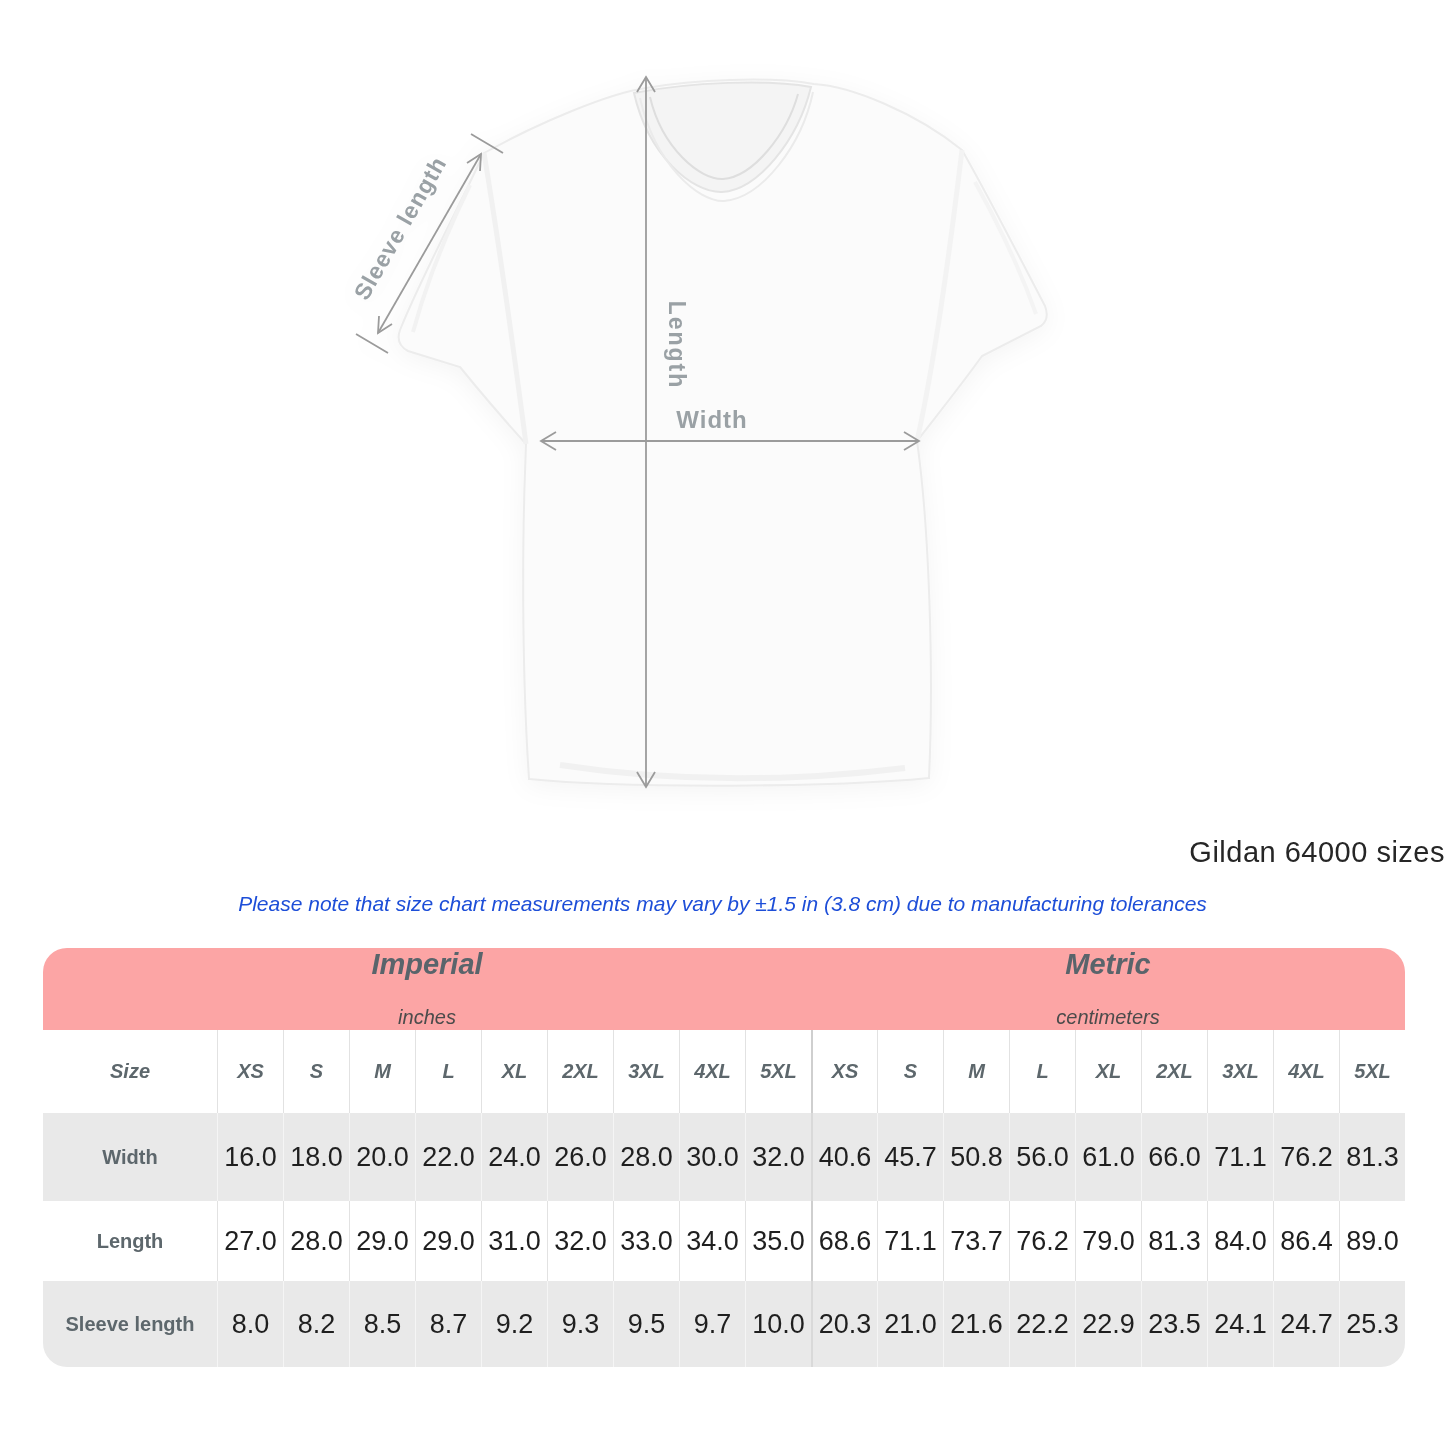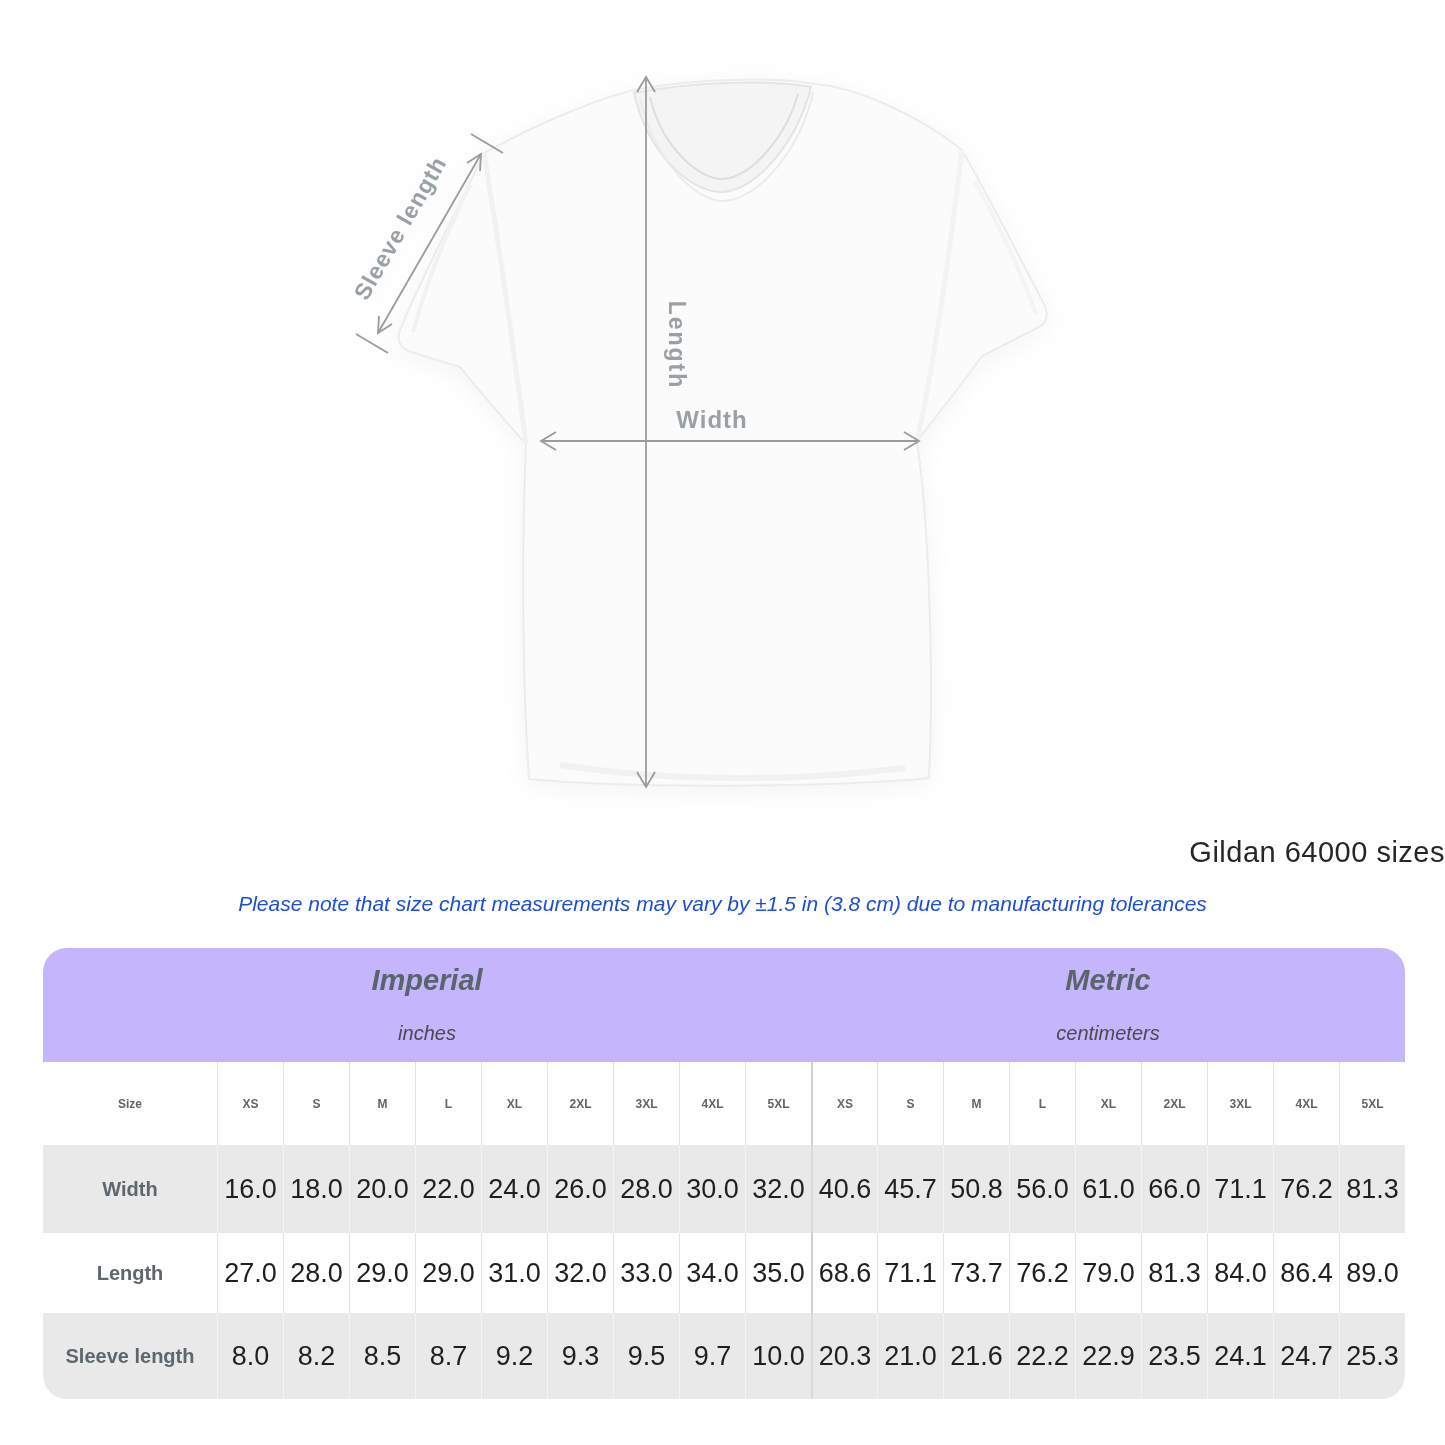--- a/index.html
+++ b/index.html
@@ -13,25 +13,25 @@
   .dim-line{stroke:#9b9b9b;stroke-width:1.8;fill:none;}
   .dim-label{fill:#9aa1a5;font-family:"Liberation Sans",sans-serif;font-weight:bold;}
   
   .page-title{position:absolute;left:0;top:836px;width:100%;text-align:right;
     font-size:29px;font-weight:normal;color:#262626;letter-spacing:0.5px;}
   .page-subtitle{position:absolute;left:0;top:892px;width:100%;text-align:center;
     font-size:21px;font-style:italic;color:#1d4ed8;}
   
   .table-wrap{position:absolute;left:43px;top:948px;width:1362px;border-radius:24px;overflow:hidden;}
   table.size-table{width:100%;border-collapse:separate;border-spacing:0;table-layout:fixed;}
-  tr.unit-row th{background:#c4b5fd;height:82px;vertical-align:middle;padding:16px;}
+  tr.unit-row th{background:#fca5a5;height:82px;vertical-align:middle;padding:0;}
   .unit-label{color:#59646b;font-weight:bold;font-style:italic;font-size:29px;line-height:1.1;}
   .unit-sub{color:#4b4b4b;font-style:italic;font-size:20px;margin-top:26px;font-weight:normal;}
   tr.header-row{background:#ffffff;height:83px;}
-  tr.header-row th{font-size:12px;font-weight:bold;color:#5d676c;vertical-align:middle;padding:0;}
+  tr.header-row th{font-size:20px;font-weight:bold;color:#5d676c;vertical-align:middle;padding:0;font-style:italic;}
   tr.header-row th.size-th{border-left:1px solid #e2e2e2;}
   tr.header-row th.size-th.group-start{border-left:2px solid #cfcfcf;}
   td{vertical-align:middle;text-align:center;padding:0;}
   .row-label{font-size:20px;font-weight:bold;color:#5d676c;}
   .value-cell{font-size:27px;color:#1f1f1f;}
   tr.row-gray{background:#e9e9e9;}
   tr.row-white{background:#ffffff;}
   tr.row-0{height:88px;} tr.row-1{height:80px;} tr.row-2{height:86px;}
   tr.row-white .value-cell{border-left:1px solid #e2e2e2;}
   tr.row-gray  .value-cell{border-left:1px solid #f5f5f5;}

